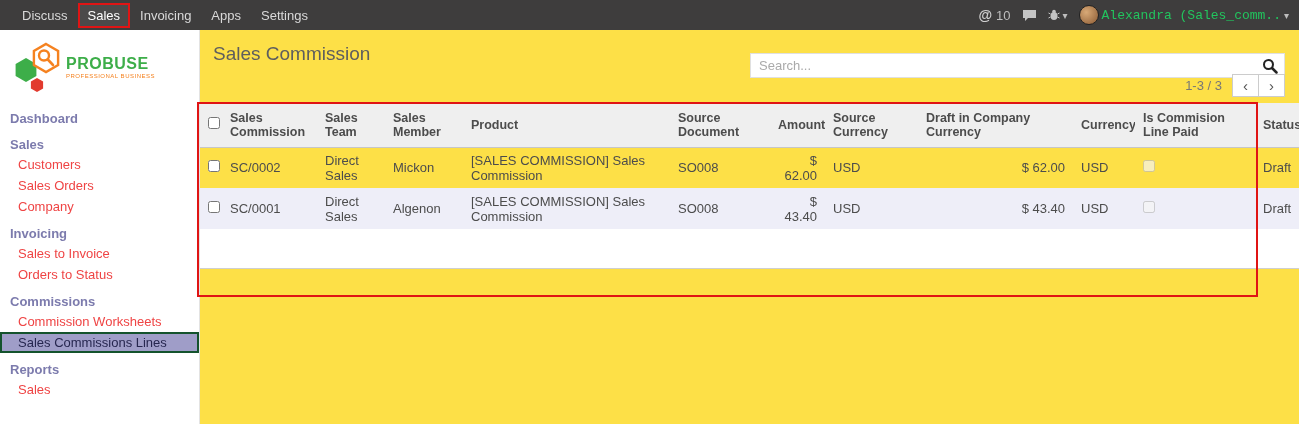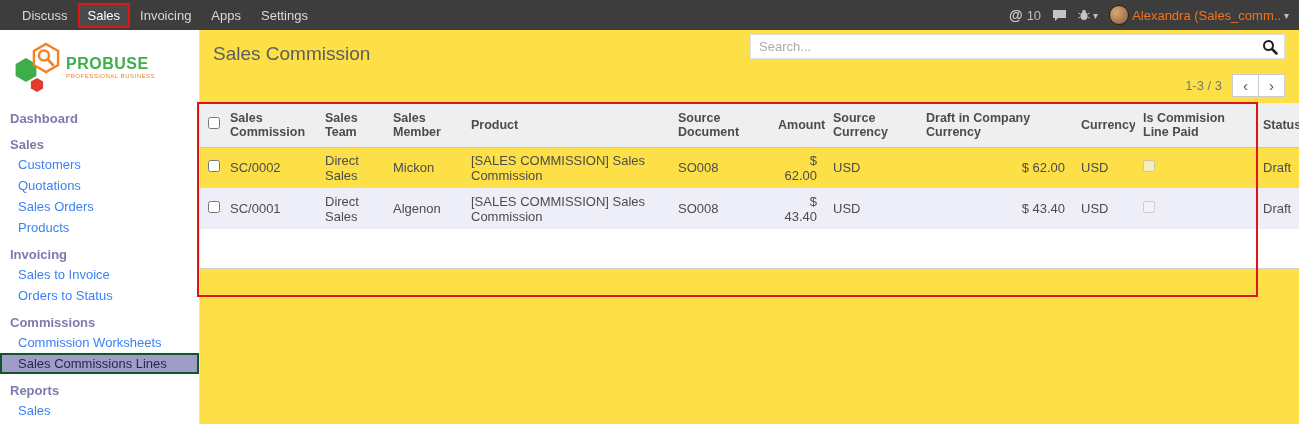--- a/index.html
+++ b/index.html
@@ -23,48 +23,48 @@
   .topbar-right { margin-left:auto; display:flex; align-items:center; gap:11px; }
   .mention { display:flex; align-items:center; gap:4px; color:#bdbdbd; }
   .mention .at { font-weight:bold; font-size:14px; color:#cfcfcf; }
   .icon-btn { display:flex; align-items:center; gap:3px; cursor:pointer; }
   .caret { font-size:10px; color:#bdbdbd; }
   .avatar {
     width:20px; height:20px; border-radius:50%;
     background: radial-gradient(circle at 35% 35%, #d8a977, #8a5a33);
     border:1px solid #222;
   }
-  .user-name { color:#f97316; white-space:nowrap; cursor:pointer; }
+  .user-name { color:#22c55e; white-space:nowrap; cursor:pointer;font-family:Liberation Mono, monospace; }
 
   
   .app { display:flex; height:394px; }
 
   
   .sidebar { width:200px; min-width:200px; background:#fff; border-right:1px solid #e3e3e3; }
   .logo { display:flex; align-items:center; padding:12px 4px 8px 12px; }
   .logo-text { line-height:1.05; }
   .logo-title { color:#3dae49; font-weight:bold; font-size:16px; letter-spacing:0.5px; }
   .logo-subtitle { color:#f58220; font-size:6px; letter-spacing:0.5px; }
   .nav { margin-top:2px; }
   .nav-heading {
     color:#7c7bad; font-weight:bold; font-size:13px;
     padding:2px 0 2px 10px; margin-top:7px; cursor:pointer;
   }
-  .nav-item { color:#3b82f6; font-size:13px; padding:3px 0 3px 18px; cursor:pointer; }
+  .nav-item { color:#ef4444; font-size:13px; padding:3px 0 3px 18px; cursor:pointer; }
   .nav-item.selected {
     background:#9f9dc8; color:#26264f;
     border:2px solid #14532d; padding:1px 0 1px 16px;
   }
 
   
   .main { flex:1; position:relative; background:#fde047; }
   .control-panel { height:73px; position:relative; }
   .cp-title { position:absolute; left:13px; top:13px; font-size:19px; color:#5e5e5e; }
   .search-box {
-    position:absolute; right:14px; top:4px; width:535px; height:25px;
+    position:absolute; right:14px; top:23px; width:535px; height:25px;
     background:#fff; border:1px solid #e0e0e0; display:flex; align-items:center;
   }
   .search-box input {
     flex:1; border:none; outline:none; font-size:13px; color:#555;
     padding:0 8px; background:transparent; font-family:"Liberation Sans", sans-serif;
   }
   .search-box input::placeholder { color:#aaa; }
   .search-btn { width:28px; height:100%; display:flex; align-items:center; justify-content:center;
     background:transparent; border:none; cursor:pointer; }
   .pager { position:absolute; right:14px; top:44px; display:flex; align-items:center; gap:10px;
@@ -151,23 +151,22 @@
       </svg>
       <div class="logo-text">
         <div class="logo-title">PROBUSE</div>
         <div class="logo-subtitle">PROFESSIONAL BUSINESS</div>
       </div>
     </div>
     <div class="nav">
         <div class="nav-heading">Dashboard</div>
         <div class="nav-heading">Sales</div>
         <div class="nav-item">Customers</div>
-        <div class="nav-item">Quotations</div>
         <div class="nav-item">Sales Orders</div>
-        <div class="nav-item">Products</div>
+        <div class="nav-item">Company</div>
         <div class="nav-heading">Invoicing</div>
         <div class="nav-item">Sales to Invoice</div>
         <div class="nav-item">Orders to Status</div>
         <div class="nav-heading">Commissions</div>
         <div class="nav-item">Commission Worksheets</div>
         <div class="nav-item selected">Sales Commissions Lines</div>
         <div class="nav-heading">Reports</div>
         <div class="nav-item">Sales</div>
       </div>
   </div>

